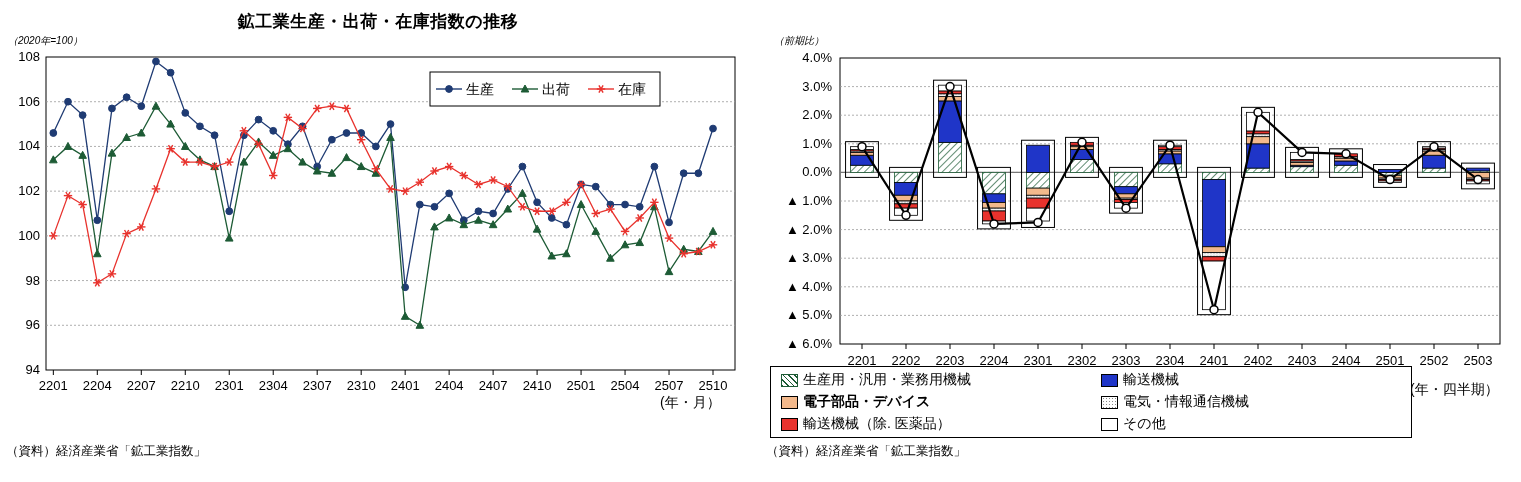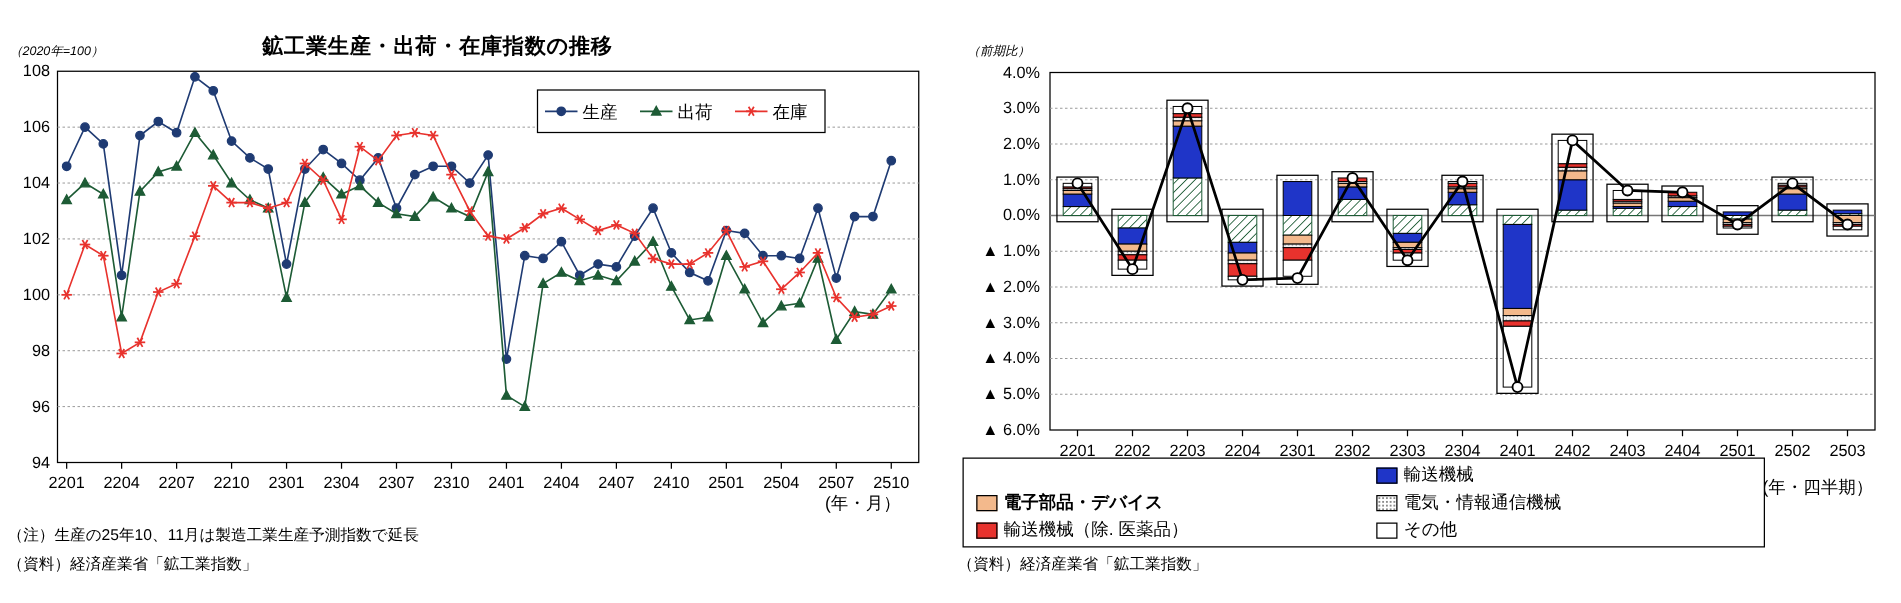--- a/index.html
+++ b/index.html
@@ -16,21 +16,21 @@
   .legend-box{position:absolute;border:1px solid #000;background:#fff;}
   .lg-item{position:absolute;font-size:14px;white-space:nowrap;}
   .swatch{display:inline-block;width:15px;height:11px;border:1px solid #000;vertical-align:middle;margin-right:5px;}
 </style>
 </head>
 <body>
 
 <div class="wrap">
 
   <div class="panel" id="panel-left">
-    <div class="title" style="left:0;top:25px;width:700px;">鉱工業生産・出荷・在庫指数の推移</div>
+    <div class="title" style="left:0;top:10px;width:700px;padding-left:28px;">鉱工業生産・出荷・在庫指数の推移</div>
     <div class="unit" style="left:8px;top:34px;">（2020年=100）</div>
 
     <svg id="left-svg" width="760" height="430" style="position:absolute;left:0;top:0;">
         <rect x="46" y="57" width="689" height="313" fill="#ffffff" stroke="#000" stroke-width="1"></rect>
         <text x="40" y="374" text-anchor="end" font-size="13" fill="#000" font-family="Liberation Sans, sans-serif">94</text>
         <line x1="46" y1="325.2857142857143" x2="735" y2="325.2857142857143" stroke="#9a9a9a" stroke-width="0.8" stroke-dasharray="2,2"></line>
         <text x="40" y="329.2857142857143" text-anchor="end" font-size="13" fill="#000" font-family="Liberation Sans, sans-serif">96</text>
         <line x1="46" y1="280.57142857142856" x2="735" y2="280.57142857142856" stroke="#9a9a9a" stroke-width="0.8" stroke-dasharray="2,2"></line>
         <text x="40" y="284.57142857142856" text-anchor="end" font-size="13" fill="#000" font-family="Liberation Sans, sans-serif">98</text>
         <line x1="46" y1="235.85714285714286" x2="735" y2="235.85714285714286" stroke="#9a9a9a" stroke-width="0.8" stroke-dasharray="2,2"></line>
@@ -321,21 +321,20 @@
         <polygon points="525,85 521.2,92 528.8,92" fill="#1d5b35" stroke="#1d5b35"></polygon>
         <text x="542" y="94" font-size="14" fill="#000" font-family="Liberation Sans, sans-serif">出荷</text>
         <line x1="588" y1="89" x2="614" y2="89" stroke="#e8322d" stroke-width="1.4"></line>
         <line x1="596.8" y1="89" x2="605.2" y2="89" stroke="#e8322d" stroke-width="1.4"></line>
         <line x1="598.9" y1="85.36269330410536" x2="603.1" y2="92.63730669589464" stroke="#e8322d" stroke-width="1.4"></line>
         <line x1="603.1" y1="85.36269330410536" x2="598.9" y2="92.63730669589464" stroke="#e8322d" stroke-width="1.4"></line>
         <text x="618" y="94" font-size="14" fill="#000" font-family="Liberation Sans, sans-serif">在庫</text>
       </svg>
 
     <div class="axis-note" style="left:660px;top:394px;">(年・月）</div>
-    <div class="note" style="left:6px;top:420px;">（注）生産の25年10、11月は製造工業生産予測指数で延長</div>
     <div class="note" style="left:6px;top:443px;">（資料）経済産業省「鉱工業指数」</div>
   </div>
 
   <div class="panel" id="panel-right">
     <div class="unit" style="left:14px;top:34px;">（前期比）</div>
 
     <svg id="right-svg" width="761" height="400" style="position:absolute;left:0;top:0;">
         <defs>
           <pattern id="p-green" width="5" height="5" patternUnits="userSpaceOnUse" patternTransform="rotate(45)">
             <rect width="5" height="5" fill="#ffffff"></rect>
@@ -515,20 +514,23 @@
         <circle cx="542" cy="152.38" r="4" fill="#ffffff" stroke="#000" stroke-width="1.5"></circle>
         <circle cx="586" cy="153.81" r="4" fill="#ffffff" stroke="#000" stroke-width="1.5"></circle>
         <circle cx="630" cy="179.55" r="4" fill="#ffffff" stroke="#000" stroke-width="1.5"></circle>
         <circle cx="674" cy="146.66" r="4" fill="#ffffff" stroke="#000" stroke-width="1.5"></circle>
         <circle cx="718" cy="179.55" r="4" fill="#ffffff" stroke="#000" stroke-width="1.5"></circle>
       </svg>
 
     <div class="axis-note" style="left:650px;top:381px;">(年・四半期）</div>
 
     <div class="legend-box" style="left:10px;top:366px;width:640px;height:70px;">
+      <div class="lg-item" style="left:10px;top:4px;">
+        <span class="swatch" style="background:repeating-linear-gradient(45deg,#1d5b35 0 1px,#ffffff 1px 4px);border-color:#1d5b35;"></span><span>生産用・汎用・業務用機械</span>
+      </div>
       <div class="lg-item" style="left:330px;top:4px;">
         <span class="swatch" style="background:#1f35c8;"></span><span>輸送機械</span>
       </div>
       <div class="lg-item" style="left:10px;top:26px;font-weight:bold;">
         <span class="swatch" style="background:#f3b98c;"></span><span>電子部品・デバイス</span>
       </div>
       <div class="lg-item" style="left:330px;top:26px;text-align:right;">
         <span class="swatch" style="background:radial-gradient(#8a8a8a 0.7px,#ffffff 0.8px) 0 0/3px 3px;"></span><span>電気・情報通信機械</span>
       </div>
       <div class="lg-item" style="left:10px;top:48px;">

